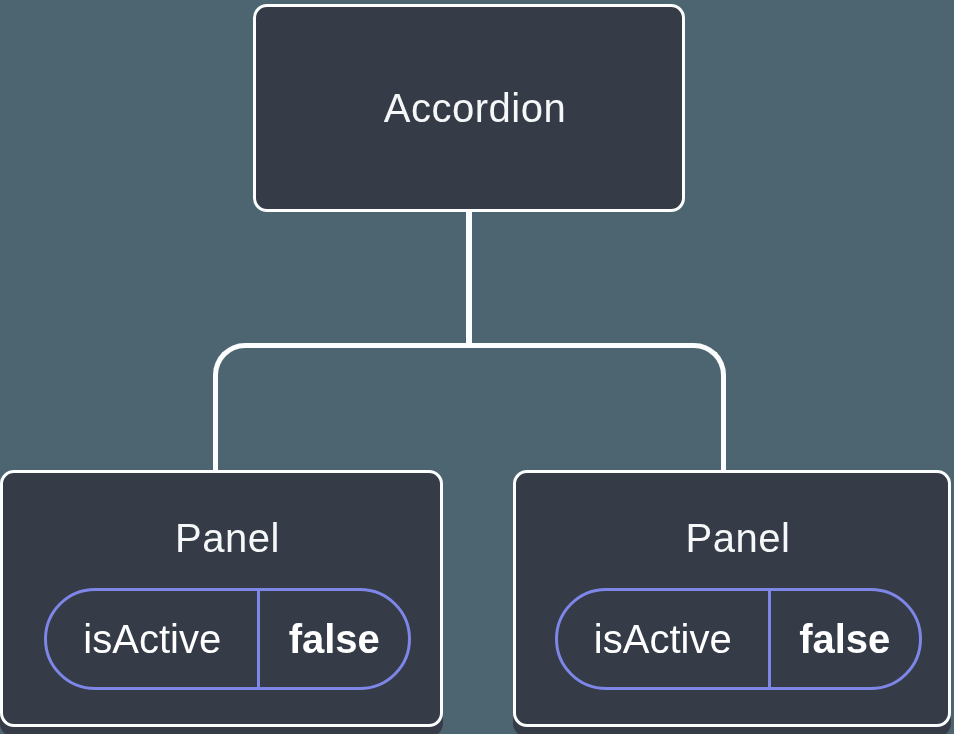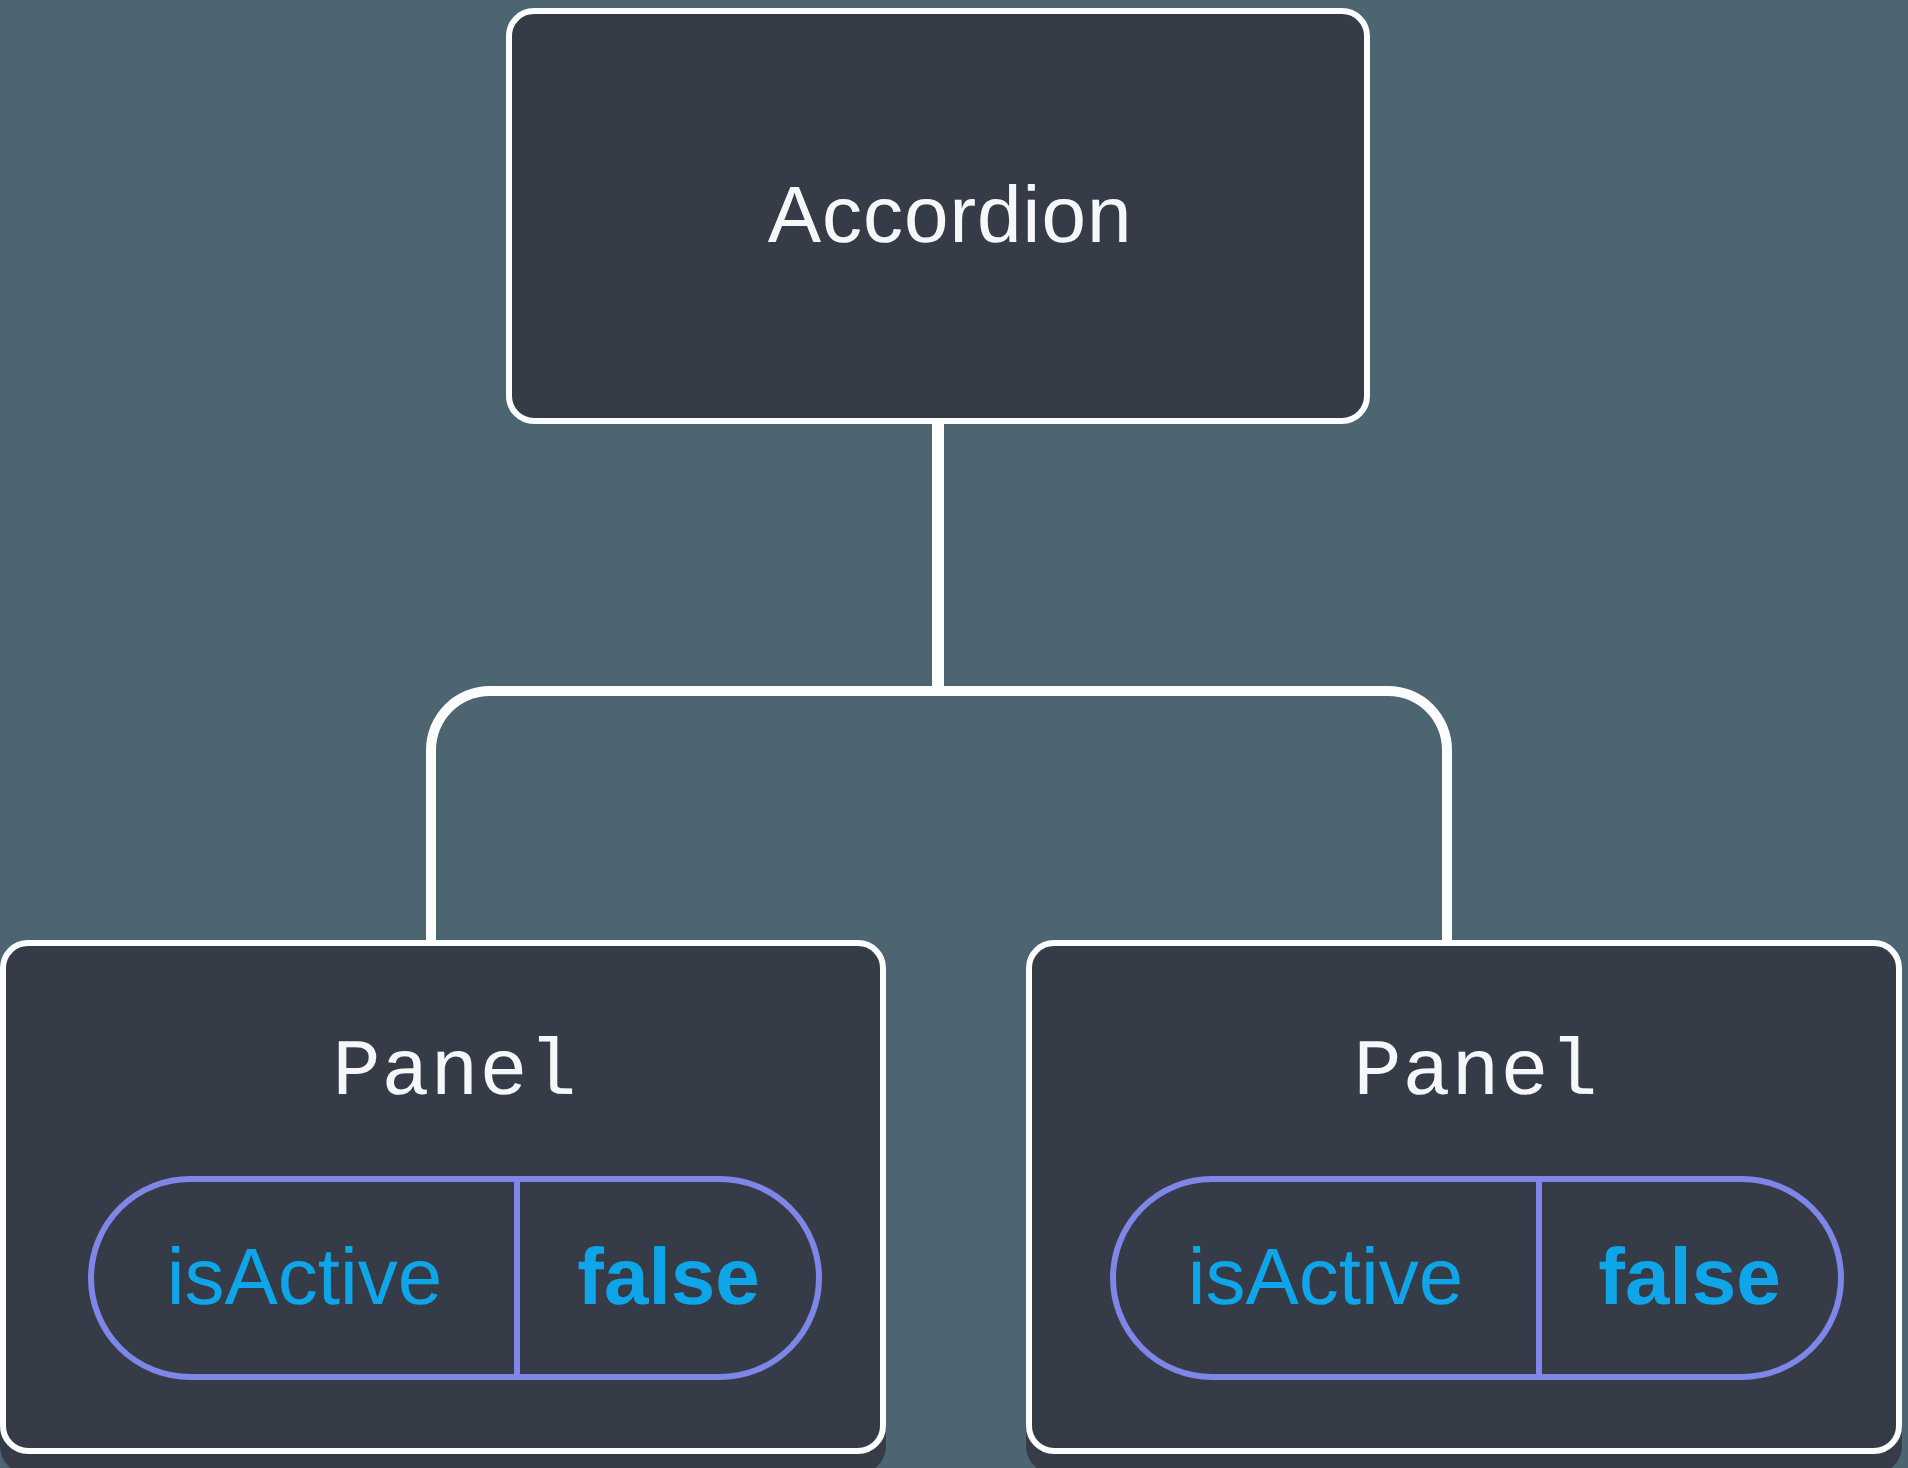--- a/index.html
+++ b/index.html
@@ -47,21 +47,21 @@
   .panel-right { left: 513px; width: 438px; }
 
   .card-title {
     color: #f6f7f9;
     font-size: 40px;
     font-weight: 500;
     line-height: 46px;
     letter-spacing: 0.5px;
     white-space: nowrap;
   }
-  .panel-card .card-title { margin-top: 42px; font-family: Liberation Mono, monospace; }
+  .panel-card .card-title { margin-top: 42px; }
 
   
   .stem {
     position: absolute;
     left: 466px;
     top: 211px;
     width: 6px;
     height: 134px;
     background: #fcfdfe;
   }
@@ -87,21 +87,21 @@
     height: 102px;
     border: 3px solid #7e86e8;
     border-radius: 51px;
     display: flex;
     overflow: hidden;
   }
   .state-cell {
     display: flex;
     align-items: center;
     justify-content: center;
-    color: #0ea5e9;
+    color: #ffffff;
     font-size: 40px;
     font-weight: 400;
     white-space: nowrap;
     text-align: right;
   }
   .state-key {
     flex: 0 0 58.3%;
     border-right: 3px solid #7e86e8;
   }
   .state-value {

